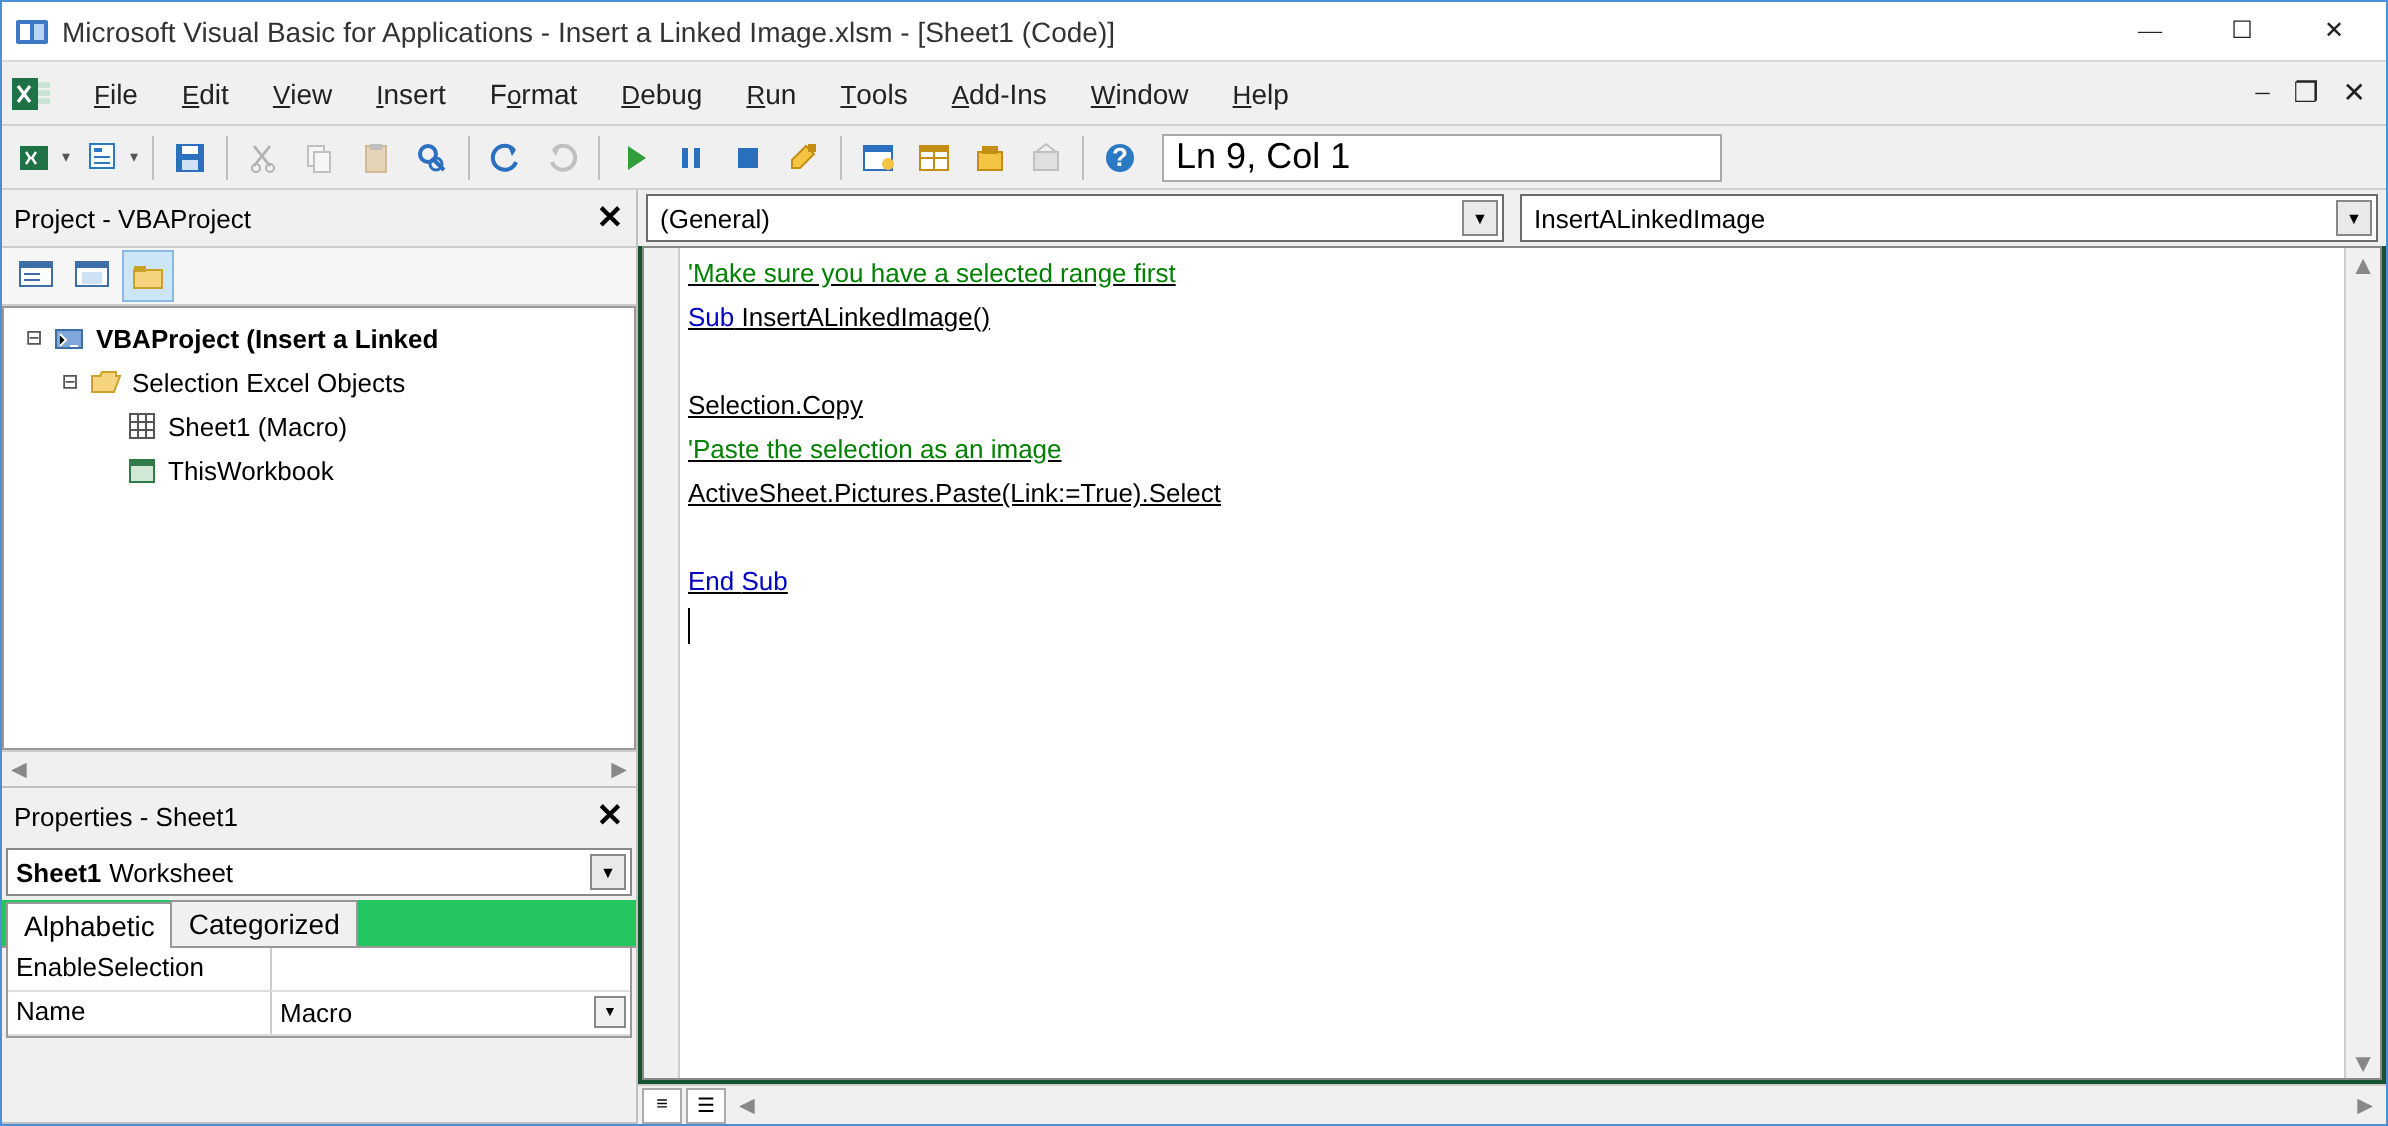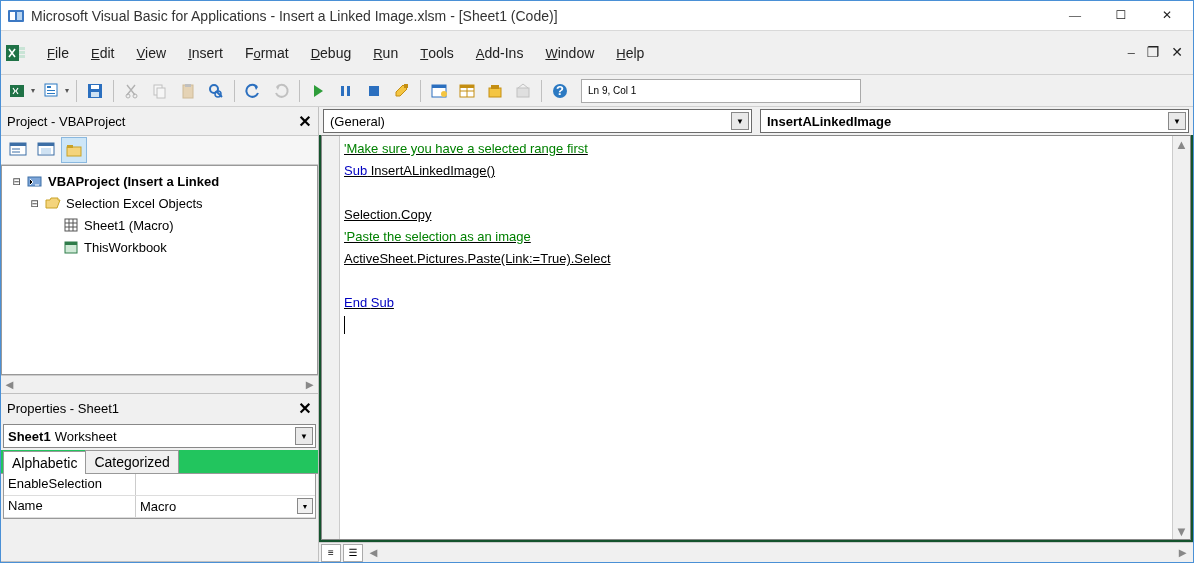--- a/index.html
+++ b/index.html
@@ -6,33 +6,33 @@
 body { width: 1194px; height: 563px; background: #fff; display: flex; flex-direction: column; border: 1px solid #4a90d6; }
 
 
 .titlebar { height: 30px; background: #fff; display: flex; align-items: center; padding: 0 6px; border-bottom: 1px solid #d9d9d9; }
 .titlebar .icon { width: 18px; height: 18px; margin-right: 6px; display: flex; align-items: center; justify-content: center; }
 .titlebar .title { flex: 1; font-size: 14px; color: #333; }
 .titlebar .wincontrols { display: flex; gap: 6px; }
 .titlebar .wincontrols .winbtn { width: 40px; height: 26px; display: flex; align-items: center; justify-content: center; font-family: "Segoe UI Symbol"; font-size: 12px; color: #222; }
 
 
-.menubar { height: 44px; background: #f0f0f0; display: flex; align-items: center; padding: 4px 4px; border-bottom: 1px solid #d0d0d0; }
+.menubar { height: 32px; background: #f0f0f0; display: flex; align-items: center; padding: 4px 4px; border-bottom: 1px solid #d0d0d0; }
 .menubar .logo { width: 22px; height: 22px; margin-right: 12px; }
 .menubar .menuitem { padding: 4px 8px; font-size: 14px; color: #222; cursor: default; margin-right: 6px; }
 .menubar .menuitem .ul { text-decoration: underline; }
 .menubar .spacer { flex: 1; }
 .menubar .mdi-ctrl { font-size: 14px; padding: 0 6px; color: #222; font-family: "Segoe UI Symbol"; }
 
 
 .toolbar { height: 32px; background: #f0f0f0; border-bottom: 1px solid #d0d0d0; display: flex; align-items: center; padding: 2px 4px; gap: 2px; }
 .toolbar .tbtn { width: 26px; height: 26px; display: flex; align-items: center; justify-content: center; border: 1px solid transparent; }
 .toolbar .tsep { width: 1px; height: 22px; background: #c0c0c0; margin: 0 3px; }
 .toolbar .dropdown-arrow { font-size: 8px; color: #555; margin-left: -2px; padding-right: 2px; }
-.toolbar .status-box { margin-left: 6px; min-width: 280px; height: 24px; border: 1px solid #aaa; background: #fff; display: flex; align-items: center; padding: 0 6px; font-size: 10px; }
+.toolbar .status-box { margin-left: 6px; min-width: 280px; height: 24px; border: 1px solid #aaa; background: #fff; display: flex; align-items: center; padding: 0 6px; font-size: 18px; }
 
 
 .main { flex: 1; display: flex; overflow: hidden; }
 .leftcol { width: 318px; display: flex; flex-direction: column; border-right: 1px solid #c0c0c0; background: #f0f0f0; }
 .panel { display: flex; flex-direction: column; border-bottom: 1px solid #c0c0c0; }
 .panel-header { height: 28px; display: flex; align-items: center; justify-content: space-between; padding: 0 2px 0 6px; background: #f0f0f0; font-size: 15px; }
 .panel-close { width: 22px; height: 22px; display: flex; align-items: center; justify-content: center; font-weight: bold; font-size: 16px; }
 .panel-toolbar { height: 30px; border-top: 1px solid #ccc; border-bottom: 1px solid #ccc; display: flex; align-items: center; padding: 2px 4px; gap: 2px; background: #f6f6f6; }
 .panel-toolbar .ptb { width: 26px; height: 26px; display: flex; align-items: center; justify-content: center; border: 1px solid transparent; }
 .panel-toolbar .ptb.active { background: #cde6f7; border-color: #8ab8df; }
@@ -57,21 +57,21 @@
 .prop-grid { background: #fff; border: 1px solid #999; border-top: none; margin: 0 2px 2px 2px; }
 .prop-grid-row { display: flex; height: 22px; font-size: 13px; border-bottom: 1px solid #ddd; }
 .prop-grid-row .pk { width: 132px; padding: 2px 4px; border-right: 1px solid #ccc; }
 .prop-grid-row .pv { flex: 1; padding: 2px 4px; display: flex; align-items: center; position: relative; }
 .prop-grid-row .pv .mini-arrow { position: absolute; right: 2px; top: 2px; width: 16px; height: 16px; border: 1px solid #888; font-size: 7px; display: flex; align-items: center; justify-content: center; background: #f0f0f0; }
 
 .rightcol { flex: 1; display: flex; flex-direction: column; background: #14532d; justify-content: flex-end; }
 .code-combos { height: 28px; display: flex; gap: 8px; padding: 2px 4px; background: #f0f0f0; }
 .code-combo { flex: 1; border: 1px solid #6b6b6b; background: #fff; display: flex; align-items: center; padding: 0 6px; font-size: 14px; position: relative; }
 .code-combo .combo-arrow { position: absolute; right: 2px; top: 2px; width: 18px; height: 18px; background: #e9e9e9; border: 1px solid #888; font-size: 8px; display: flex; align-items: center; justify-content: center; }
-.code-combo .bold { font-weight: bold; }
+.code-combo .bold { font-weight: normal; }
 
 .code-area-wrap { flex: 1; display: flex; position: relative; border: 1px solid #888; margin: 0 2px 2px 2px; background: #fff; }
 .code-gutter { width: 18px; background: #f0f0f0; border-right: 1px solid #ccc; }
 .code-area { flex: 1; font-family: Consolas, "Courier New", monospace; font-size: 16.5px; line-height: 22px; padding: 2px 4px; white-space: pre; color: #000; position: relative; text-decoration: underline; }
 .code-area .c-comment { color: #008000; }
 .code-area .c-keyword { color: #0000c0; }
 .caret { display: inline-block; width: 1px; height: 18px; background: #000; vertical-align: text-bottom; }
 .code-vscroll { width: 18px; background: #f0f0f0; border-left: 1px solid #ccc; display: flex; flex-direction: column; justify-content: space-between; font-size: 9px; color: #888; }
 .code-vscroll .arrow { height: 16px; display: flex; align-items: center; justify-content: center; }
 .code-bottom { height: 20px; display: flex; align-items: center; background: #f0f0f0; border-top: 1px solid #ccc; }

